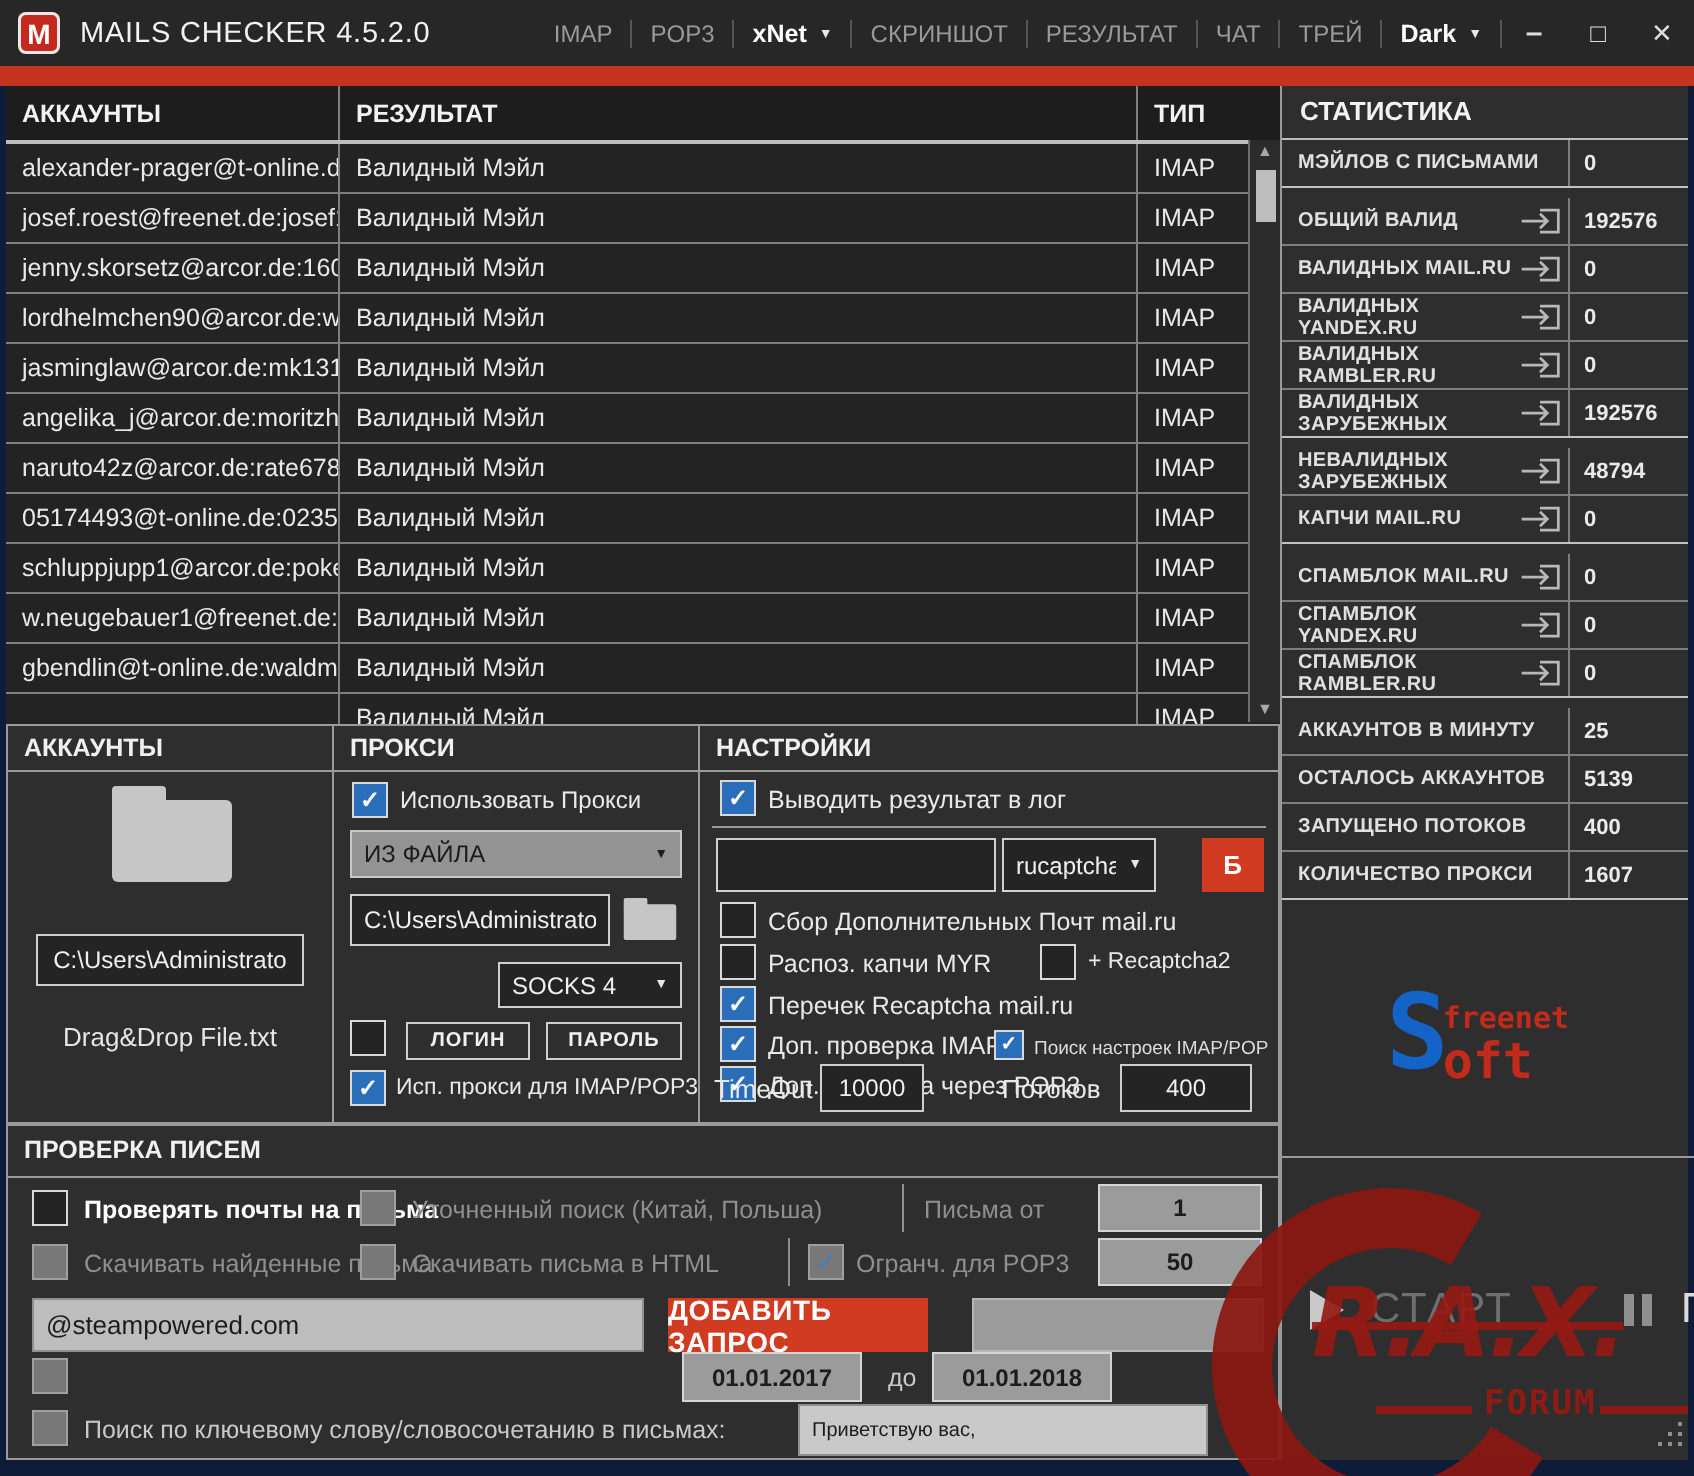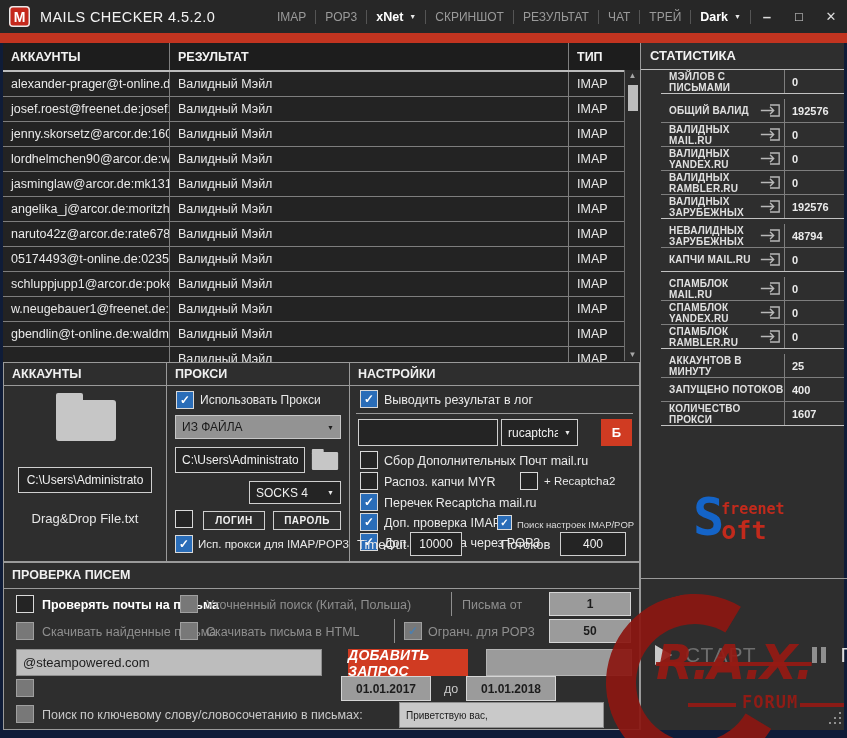--- a/index.html
+++ b/index.html
@@ -81,21 +81,21 @@
   .vdiv{position:absolute;width:1px;background:#8f8f8f;}
   .hline{position:absolute;height:1px;background:#9a9a9a;left:6px;right:6px;}
   .folder-wrap{position:absolute;}
   .hint{position:absolute;width:100%;text-align:center;font-size:13px;color:#e6e6e6;}
   .smalltext{position:absolute;font-size:9.5px;color:#dcdcdc;white-space:nowrap;}
   
   .sidebar{position:absolute;left:640px;top:43px;width:204px;height:687px;background:#2e2e2e;
            border-left:1px solid #9a9a9a;box-sizing:border-box;}
   .stats-h{height:26px;line-height:26px;padding-left:9px;font-weight:bold;font-size:13px;color:#f2f2f2;
            border-bottom:1px solid #bdbdbd;}
-  .sgroup{border-bottom:1px solid #c2c2c2;margin-bottom:5px;margin-left:20px;}
+  .sgroup{border-bottom:1px solid #c2c2c2;margin-bottom:5px;}
   .srow{display:flex;height:23px;align-items:stretch;border-bottom:1px solid #7e7e7e;background:#2e2e2e;}
   .sgroup .srow:last-child{border-bottom:none;}
   .slabel{flex:1;display:flex;align-items:center;padding-left:8px;font-size:10px;font-weight:bold;
           color:#e0e0e0;letter-spacing:.2px;}
   .slabel span{flex:1;}
   .sarr{width:22px;height:15px;margin-right:3px;}
   .sval{width:52px;border-left:1px solid #7e7e7e;display:flex;align-items:center;padding-left:7px;
         font-size:11px;font-weight:bold;color:#eaeaea;}
   
   .slogo{position:absolute;left:52px;top:452px;display:flex;}
@@ -335,21 +335,21 @@
     <div class="cb dis" style="left:176px;top:59px;"></div>
     <div class="lbl dim" style="left:202px;top:62px;font-size:12.5px;">Скачивать письма в HTML</div>
     <div class="vdiv" style="left:390px;top:56px;height:24px;"></div>
     <div class="cb dis" style="left:400px;top:59px;">
         <span class="tick">✓</span>
       </div>
     <div class="lbl dim" style="left:424px;top:62px;font-size:12.5px;">Огранч. для POP3</div>
     <input class="inp gray" style="left: 545px; top: 56px; width: 82px; height: 24px;" value="50">
 
     <input class="inp lite" style="left: 12px; top: 86px; width: 306px; height: 27px; font-size: 13px;" value="@steampowered.com">
-    <div class="btn red" style="left:344px;top:86px;width:120px;height:27px;font-style:italic;">ДОБАВИТЬ ЗАПРОС</div>
+    <div class="btn red" style="left:330px;top:86px;width:130px;height:27px;">ДОБАВИТЬ ЗАПРОС</div>
     <div class="graybox" style="left:482px;top:86px;width:146px;height:27px;"></div>
 
     <div class="cb dis" style="left:12px;top:116px;"></div>
     <input class="inp gray" style="left: 337px; top: 113px; width: 90px; height: 25px;" value="01.01.2017">
     <div class="lbl soft" style="left:440px;top:119px;font-size:12.5px;">до</div>
     <input class="inp gray" style="left: 462px; top: 113px; width: 90px; height: 25px;" value="01.01.2018">
 
     <div class="cb dis" style="left:12px;top:142px;"></div>
     <div class="lbl soft" style="left:38px;top:145px;font-size:12.5px;">Поиск по ключевому слову/словосочетанию в письмах:</div>
     <input class="inp lite" style="left: 395px; top: 139px; width: 205px; height: 26px; font-size: 10px; background: rgb(201, 201, 201);" value="Приветствую вас,">
@@ -465,20 +465,26 @@
         <div class="sval">0</div>
       </div>
     </div>
 
     <div class="sgroup">
       <div class="srow">
         <div class="slabel">
             <span>АККАУНТОВ В МИНУТУ</span>
           </div>
         <div class="sval">25</div>
+      </div>
+      <div class="srow">
+        <div class="slabel">
+            <span>ОСТАЛОСЬ АККАУНТОВ</span>
+          </div>
+        <div class="sval">5139</div>
       </div>
       <div class="srow">
         <div class="slabel">
             <span>ЗАПУЩЕНО ПОТОКОВ</span>
           </div>
         <div class="sval">400</div>
       </div>
       <div class="srow">
         <div class="slabel">
             <span>КОЛИЧЕСТВО ПРОКСИ</span>

